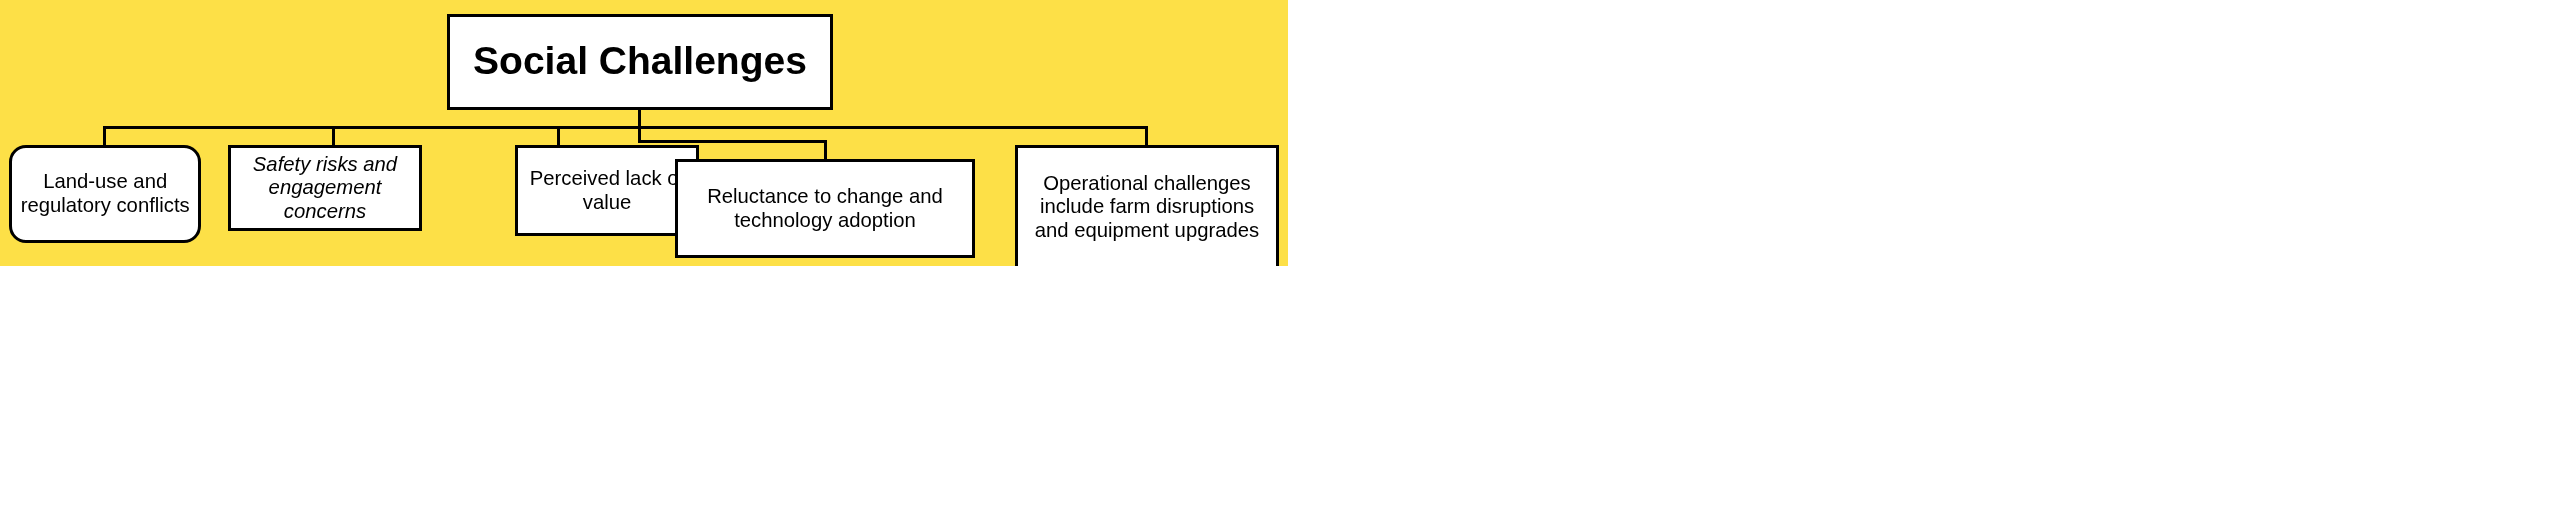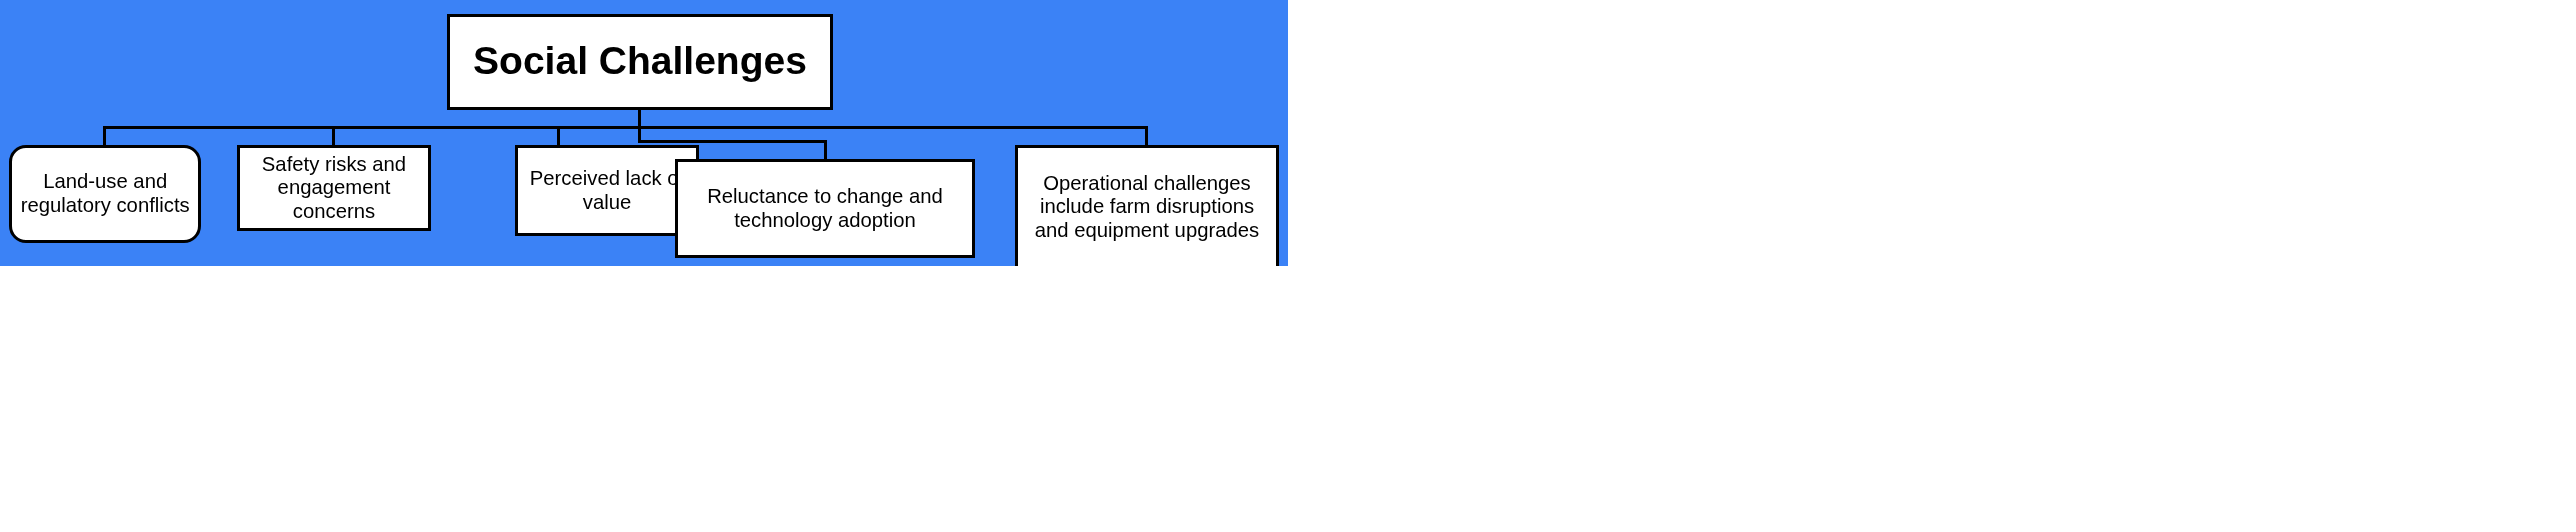--- a/index.html
+++ b/index.html
@@ -4,21 +4,21 @@
 <style>
   html, body {
     margin: 0;
     padding: 0;
     background: #ffffff;
   }
   .canvas {
     position: relative;
     width: 1288px;
     height: 266px;
-    background: #3b82f6;
+    background: #fde047;
     font-family: "Liberation Sans", "DejaVu Sans", sans-serif;
     color: #000000;
     overflow: hidden;
   }
   .node {
     position: absolute;
     box-sizing: border-box;
     background: #ffffff;
     border: 3.9px solid #000000;
     display: flex;
@@ -31,21 +31,21 @@
     font-size: 39px;
     font-weight: bold;
     line-height: 1.1;
   }
   .child {
     font-size: 20.3px;
     font-weight: normal;
     line-height: 23.6px;
   }
   .child-1 { left: 9.2px;   top: 145px; width: 192px; height: 98px; border-radius: 17px; }
-  .child-2 { left: 237px;  top: 145px; width: 194px; height: 86px; }
+  .child-2 { left: 228px;  top: 145px; width: 194px; height: 86px; font-style: italic; }
   .child-3 { left: 467px;  top: 145px; width: 184px; height: 91px; margin-left: 48px; }
   .child-4 { left: 675px; top: 159px; width: 300px; height: 99px; }
   .child-5 { left: 1015px; top: 145px; width: 264px; height: 124px; }
   .line {
     position: absolute;
     background: #000000;
   }
   .main-line  { left: 103px;  top: 126px; width: 1045px; height: 3.3px; }
   .root-stem  { left: 638px;  top: 109px; width: 3.3px;    height: 34px; }
   .drop-1     { left: 103px;  top: 126px; width: 3.3px;    height: 19px; }

